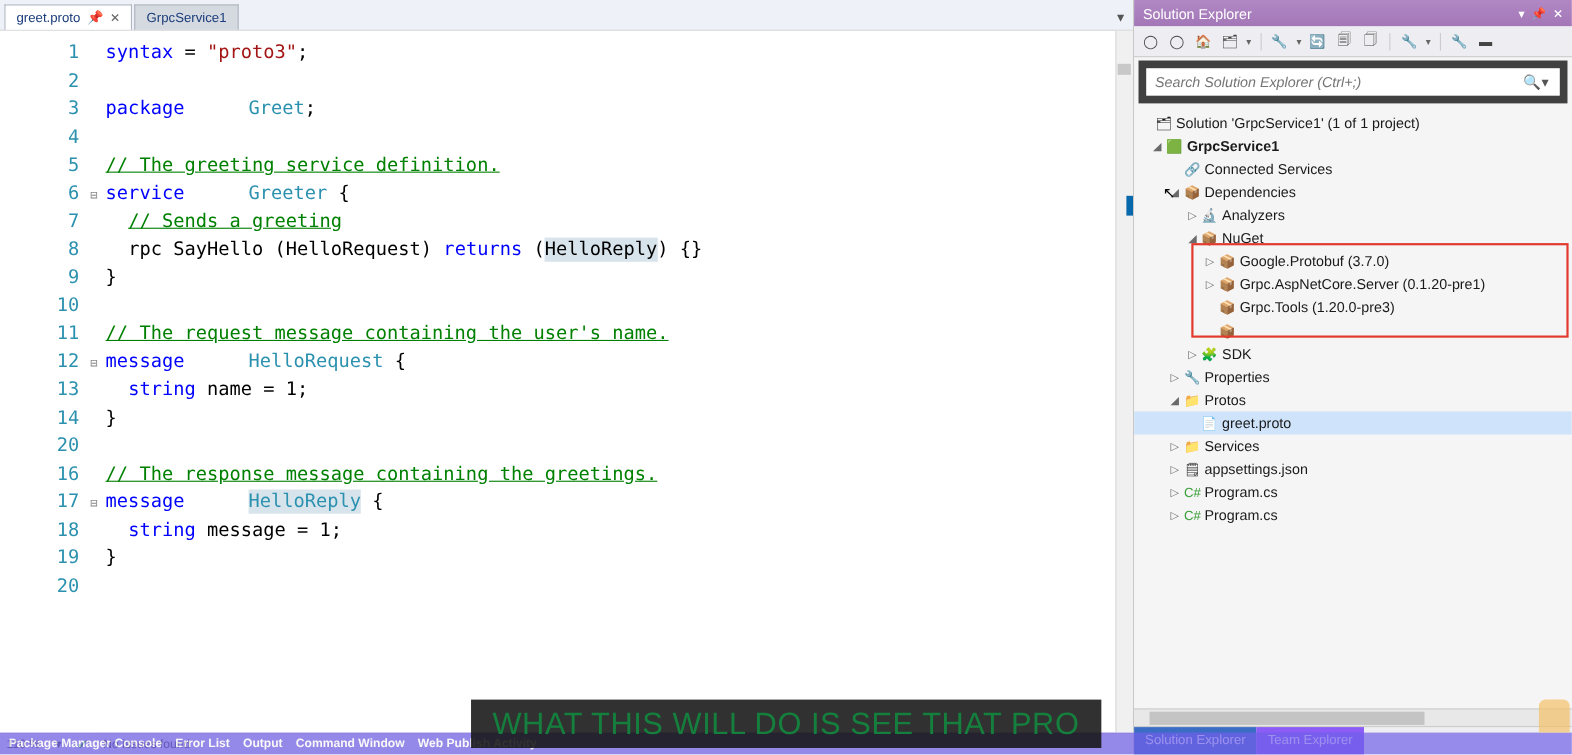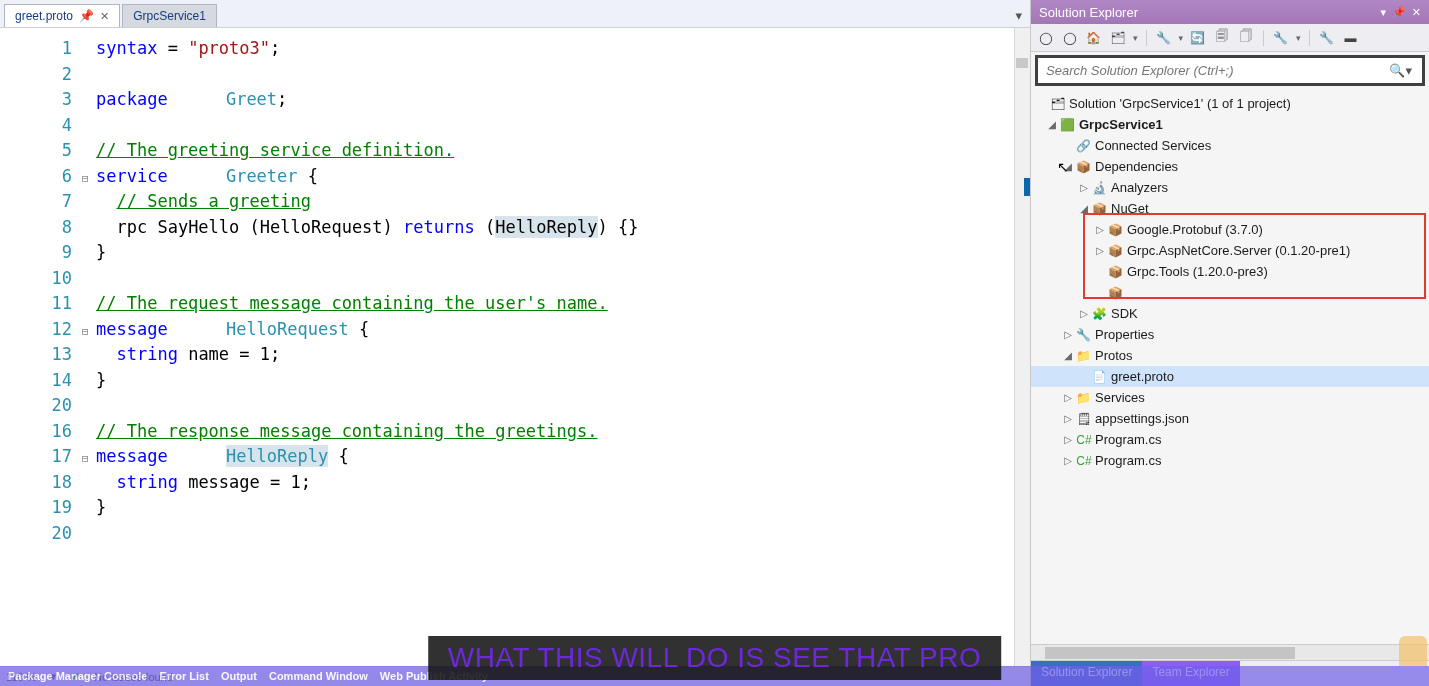--- a/index.html
+++ b/index.html
@@ -44,21 +44,21 @@
 .explorer-pane { width: 399px; background: #f5f5f5; display: flex; flex-direction: column; border-left: 1px solid #c8c8c8; }
 .expl-title {
   background: #b97fc9; color: #fff; padding: 3px 8px; font-size: 13px;
   display: flex; align-items: center; justify-content: space-between; height: 24px;
   background: linear-gradient(#b187c4,#a377b7);
 }
 .expl-title .title-controls { display: flex; gap: 6px; font-size: 11px; }
 .expl-toolbar { background: #eeeef2; border-bottom: 1px solid #ccc; padding: 3px 6px; display: flex; gap: 6px; align-items: center; height: 28px; color: #555; font-size: 12px; }
 .expl-toolbar .divider { width: 1px; height: 16px; background: #ccc; margin: 0 2px; }
 .tb-btn { width: 18px; height: 18px; display: inline-flex; align-items: center; justify-content: center; cursor: pointer; color: #444; }
-.expl-search { padding: 2px 4px; background: #fff; border: 3px solid #404040; margin: 3px 4px; display: flex; align-items: center; }
+.expl-search { padding: 2px 4px; background: #fff; border: 7px solid #404040; margin: 3px 4px; display: flex; align-items: center; }
 .expl-search input { flex: 1; border: none; outline: none; font-size: 13px; padding: 3px 4px; font-style: italic; color: #888; }
 .expl-search .search-icon { color: #555; padding: 0 6px; }
 .tree { flex: 1; overflow: auto; background: #f5f5f5; padding: 4px 0; font-size: 13px; color: #1a1a1a; position: relative; }
 .tree-row { display: flex; align-items: center; height: 21px; padding-left: 4px; cursor: pointer; white-space: nowrap; }
 .tree-row.selected { background: #cfe4fb; }
 .tree-row .exp { width: 14px; color: #6a6a6a; font-size: 10px; text-align: center; }
 .tree-row .icon { width: 18px; display: inline-flex; align-items: center; justify-content: center; font-size: 12px; }
 .tree-row .label { padding-left: 2px; }
 .tree-row.bold .label { font-weight: 600; }
 .indent-1 { padding-left: 14px; }
@@ -67,21 +67,21 @@
 .indent-4 { padding-left: 62px; }
 .red-box { position: absolute; border: 2px solid #e23b2e; pointer-events: none; }
 .expl-scrollbar { height: 16px; background: #e8e8e8; border-top: 1px solid #ccc; position: relative; }
 .expl-scrollbar .thumb { position: absolute; left: 14px; top: 2px; height: 12px; width: 250px; background: #c4c4c4; }
 .bottom-tabs { display: flex; background: #eeeef2; height: 26px; border-top: 1px solid #ccc; }
 .bottom-tabs .btab { padding: 4px 10px; font-size: 12px; color: #1a1a3a; cursor: pointer; }
 .bottom-tabs .btab.active { background: #3c6dc5; color: #fff; }
 .bottom-status { position: absolute; bottom: 0; left: 0; right: 0; height: 20px; background: #7160e8; color: #fff; font-size: 11px; display: flex; align-items: center; padding: 0 8px; gap: 12px; opacity: 0.7; font-weight: bold; }
 .caption-overlay {
   position: absolute; bottom: 6px; left: 50%; transform: translateX(-50%);
-  background: rgba(20,20,20,0.88); color: #6d28d9; font-size: 28px; font-weight: 400;
+  background: rgba(20,20,20,0.88); color: #15803d; font-size: 28px; font-weight: 400;
   padding: 6px 20px; letter-spacing: 0.5px; font-family: Arial, sans-serif; z-index: 50;
 }
 .mascot { position: absolute; right: 2px; bottom: 20px; width: 28px; height: 30px; background: #f4c26a; border-radius: 6px 6px 0 0; z-index: 40; opacity: 0.7; }
 .cursor-arrow { position: absolute; font-size: 14px; color: #000; pointer-events: none; }
 </style>
 </head>
 <body>
 
 <div class="main-layout">
   <div class="editor-pane">

